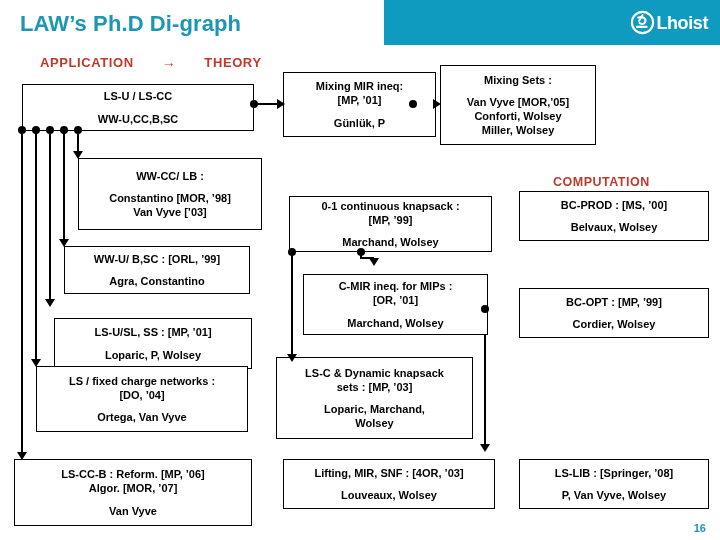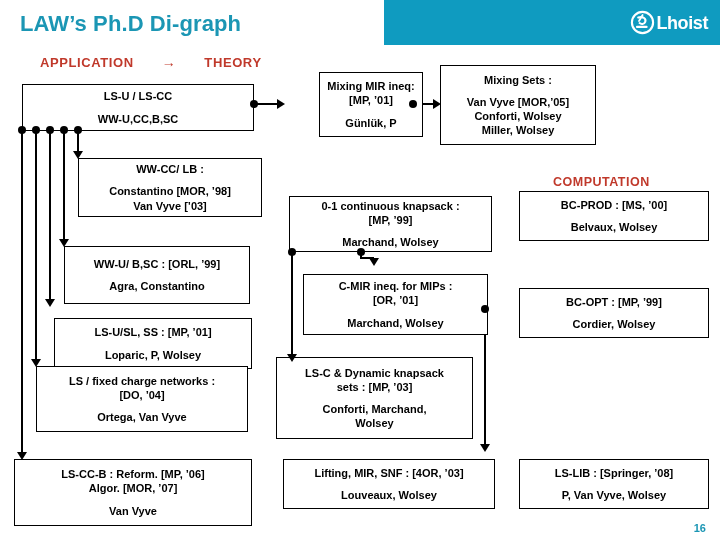--- a/index.html
+++ b/index.html
@@ -155,28 +155,28 @@
   <div class="dot" style="left:481px;top:305px;"></div>
   <div class="seg vline" style="left:484px;top:309px;height:138px;"></div>
   <div class="arrow-d" style="left:480px;top:444px;"></div>
 
   <div class="box" style="left:22px;top:84px;width:232px;height:47px;">
     <span class="ln">LS-U / LS-CC</span>
     <span class="gap"></span>
     <span class="ln">WW-U,CC,B,SC</span>
   </div>
 
-  <div class="box" style="left:78px;top:158px;width:184px;height:59px;align-items:center;">
+  <div class="box" style="left:78px;top:158px;width:184px;height:72px;align-items:center;">
     <span class="ln">WW-CC/ LB :</span>
     <span class="gap"></span>
     <span class="ln">Constantino [MOR, ’98]</span>
     <span class="ln">Van Vyve [’03]</span>
   </div>
 
-  <div class="box" style="left:64px;top:246px;width:186px;height:58px;">
+  <div class="box" style="left:64px;top:246px;width:186px;height:48px;">
     <span class="ln">WW-U/ B,SC : [ORL, ’99]</span>
     <span class="gap"></span>
     <span class="ln">Agra, Constantino</span>
   </div>
 
   <div class="box" style="left:54px;top:306px;width:198px;height:51px;margin-top:12px;">
     <span class="ln">LS-U/SL, SS : [MP, ’01]</span>
     <span class="gap"></span>
     <span class="ln">Loparic, P,  Wolsey</span>
   </div>
@@ -188,21 +188,21 @@
     <span class="ln">Ortega, Van Vyve</span>
   </div>
 
   <div class="box" style="left:14px;top:459px;width:238px;height:67px;">
     <span class="ln">LS-CC-B : Reform. [MP, ’06]</span>
     <span class="ln">Algor. [MOR, ’07]</span>
     <span class="gap"></span>
     <span class="ln">Van Vyve</span>
   </div>
 
-  <div class="box" style="left:283px;top:72px;width:104px;height:65px;margin-left:36px;">
+  <div class="box" style="left:283px;top:72px;width:153px;height:65px;">
     <span class="ln">Mixing MIR ineq:</span>
     <span class="ln">[MP, ’01]</span>
     <span class="gap"></span>
     <span class="ln">Günlük, P</span>
   </div>
 
   <div class="box" style="left:289px;top:196px;width:203px;height:56px;">
     <span class="ln">0-1 continuous knapsack :</span>
     <span class="ln">[MP, ’99]</span>
     <span class="gap"></span>
@@ -213,21 +213,21 @@
     <span class="ln">C-MIR ineq. for MIPs :</span>
     <span class="ln">[OR, ’01]</span>
     <span class="gap"></span>
     <span class="ln">Marchand, Wolsey</span>
   </div>
 
   <div class="box" style="left:276px;top:357px;width:197px;height:82px;">
     <span class="ln">LS-C &amp; Dynamic knapsack</span>
     <span class="ln">sets : [MP, ’03]</span>
     <span class="gap"></span>
-    <span class="ln">Conforti, Marchand,</span>
+    <span class="ln">Loparic, Marchand,</span>
     <span class="ln">Wolsey</span>
   </div>
 
   <div class="box" style="left:283px;top:459px;width:212px;height:50px;">
     <span class="ln">Lifting, MIR, SNF : [4OR, ’03]</span>
     <span class="gap"></span>
     <span class="ln">Louveaux, Wolsey</span>
   </div>
 
   <div class="box" style="left:440px;top:65px;width:156px;height:80px;">

